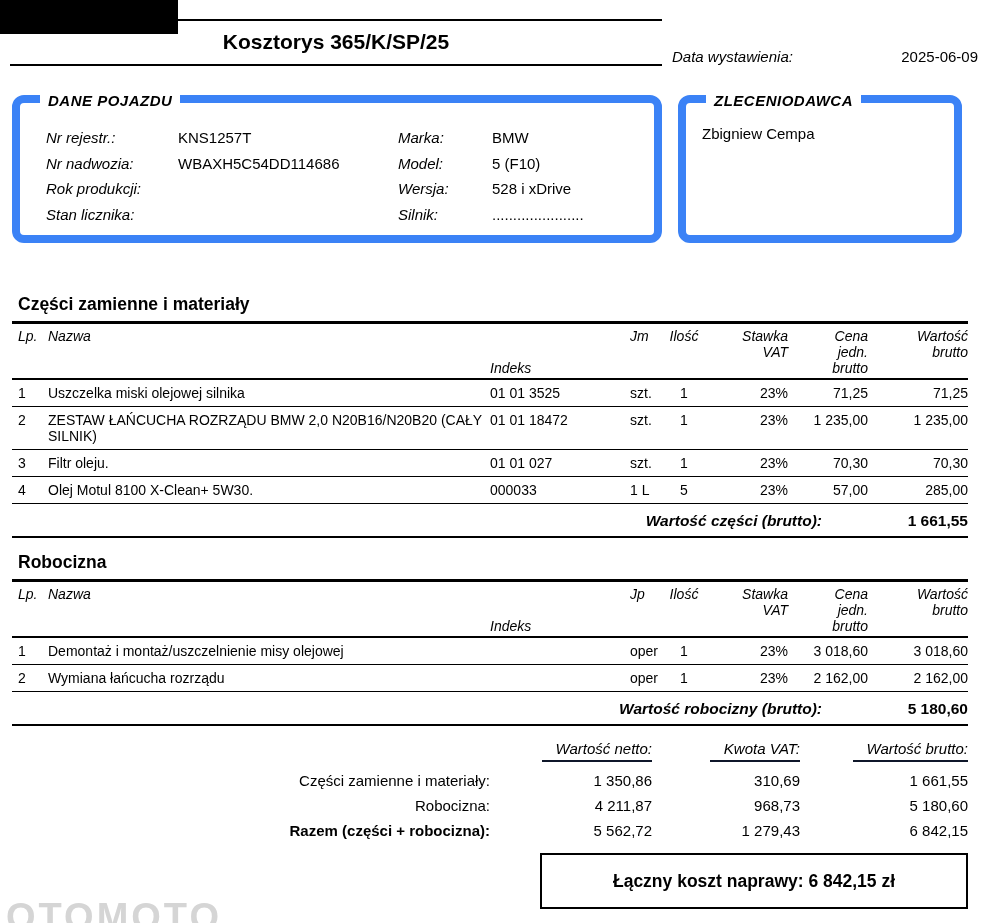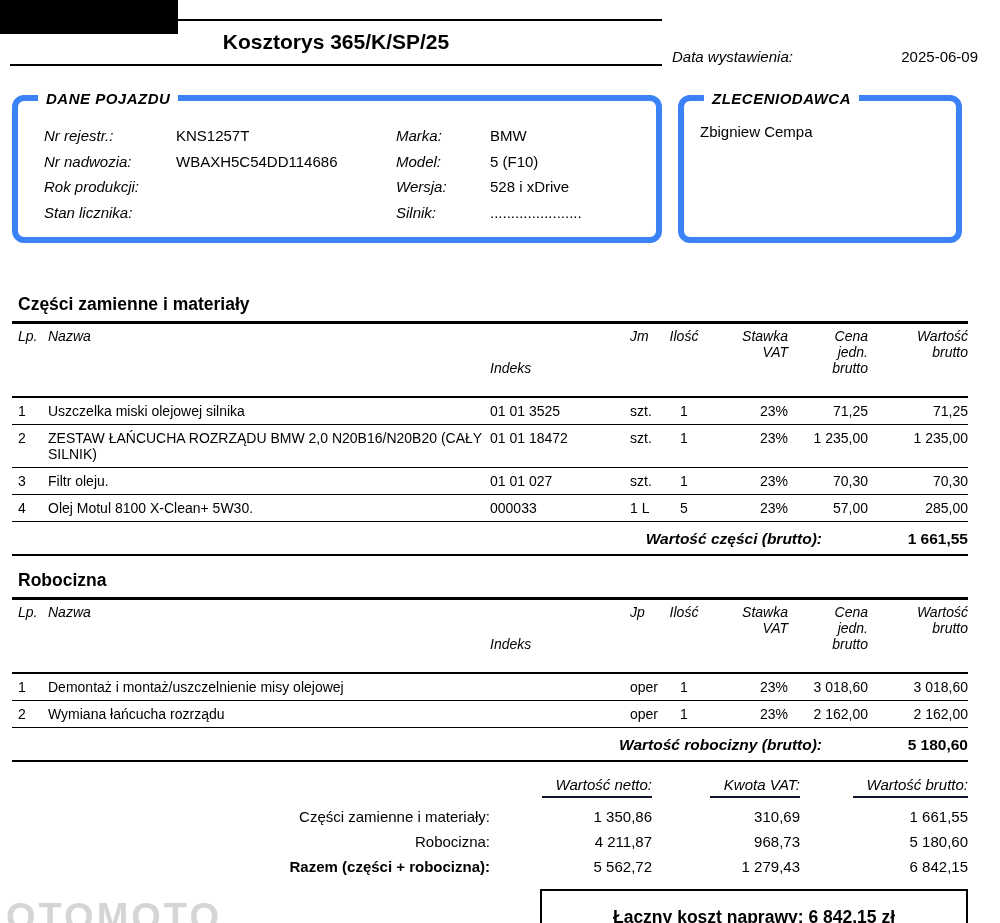--- a/index.html
+++ b/index.html
@@ -13,39 +13,39 @@
   
   .rule-top-title { position:absolute; top:19px; left:10px; width:652px; height:2px; background:#000; z-index:0; }
   .logo-block { position:absolute; top:0; left:0; width:178px; height:34px; background:#000; z-index:2; }
   .doc-title { position:absolute; top:30px; left:10px; width:652px; text-align:center;
                font-size:21px; font-weight:bold; }
   .rule-bottom-title { position:absolute; top:64px; left:10px; width:652px; height:2px; background:#000; }
   .date-label { position:absolute; top:48px; left:672px; font-size:15px; font-style:italic; }
   .date-value { position:absolute; top:48px; right:22px; font-size:15px; }
 
   
-  .info-box { position:absolute; top:95px; height:148px; border:6px solid #3b82f6; border-radius:12px; background:#fff; }
+  .info-box { position:absolute; top:95px; height:148px; border:8px solid #3b82f6; border-radius:12px; background:#fff; }
   .box-vehicle { left:12px; width:650px; }
   .box-client  { left:678px; width:284px; }
   .box-title { position:absolute; top:-11px; left:20px; background:#fff; padding:0 8px;
                font-style:italic; font-weight:bold; font-size:15px; letter-spacing:.5px; white-space:nowrap; }
   .vfields { padding:22px 0 0 26px; font-size:15px; }
   .vrow { display:grid; grid-template-columns:132px 220px 94px 1fr; line-height:25.5px; }
   .flabel { font-style:italic; }
   .client-name { padding:22px 0 0 16px; font-size:15px; }
 
   
   .content { position:absolute; top:294px; left:12px; width:956px; }
   .section-title { font-size:17.5px; font-weight:bold; margin:0 0 6px 6px; }
   .mt { margin-top:14px; }
   .rule3 { height:3px; background:#000; }
   .rule2 { height:2px; background:#000; }
 
   .tgrid { display:grid; grid-template-columns:36px 442px 140px 32px 44px 82px 80px 100px; }
-  .thead { padding:4px 0 20px; font-style:italic; font-size:14px; min-height:37px; align-items:start; }
+  .thead { padding:4px 0 2px; font-style:italic; font-size:14px; min-height:37px; align-items:start; }
   .thead .al-bottom { align-self:end; }
   .trow { padding:5px 0; border-bottom:1px solid #000; font-size:14px; }
   .c-lp { padding-left:6px; }
   .c-qty { text-align:center; }
   .c-vat, .c-price, .c-value { text-align:right; }
   .thead .c-vat { padding-left:26px; }
   .thead .c-price { padding-left:14px; }
   .thead .c-value { padding-left:36px; }
 
   .total-row { display:flex; justify-content:flex-end; align-items:baseline;

